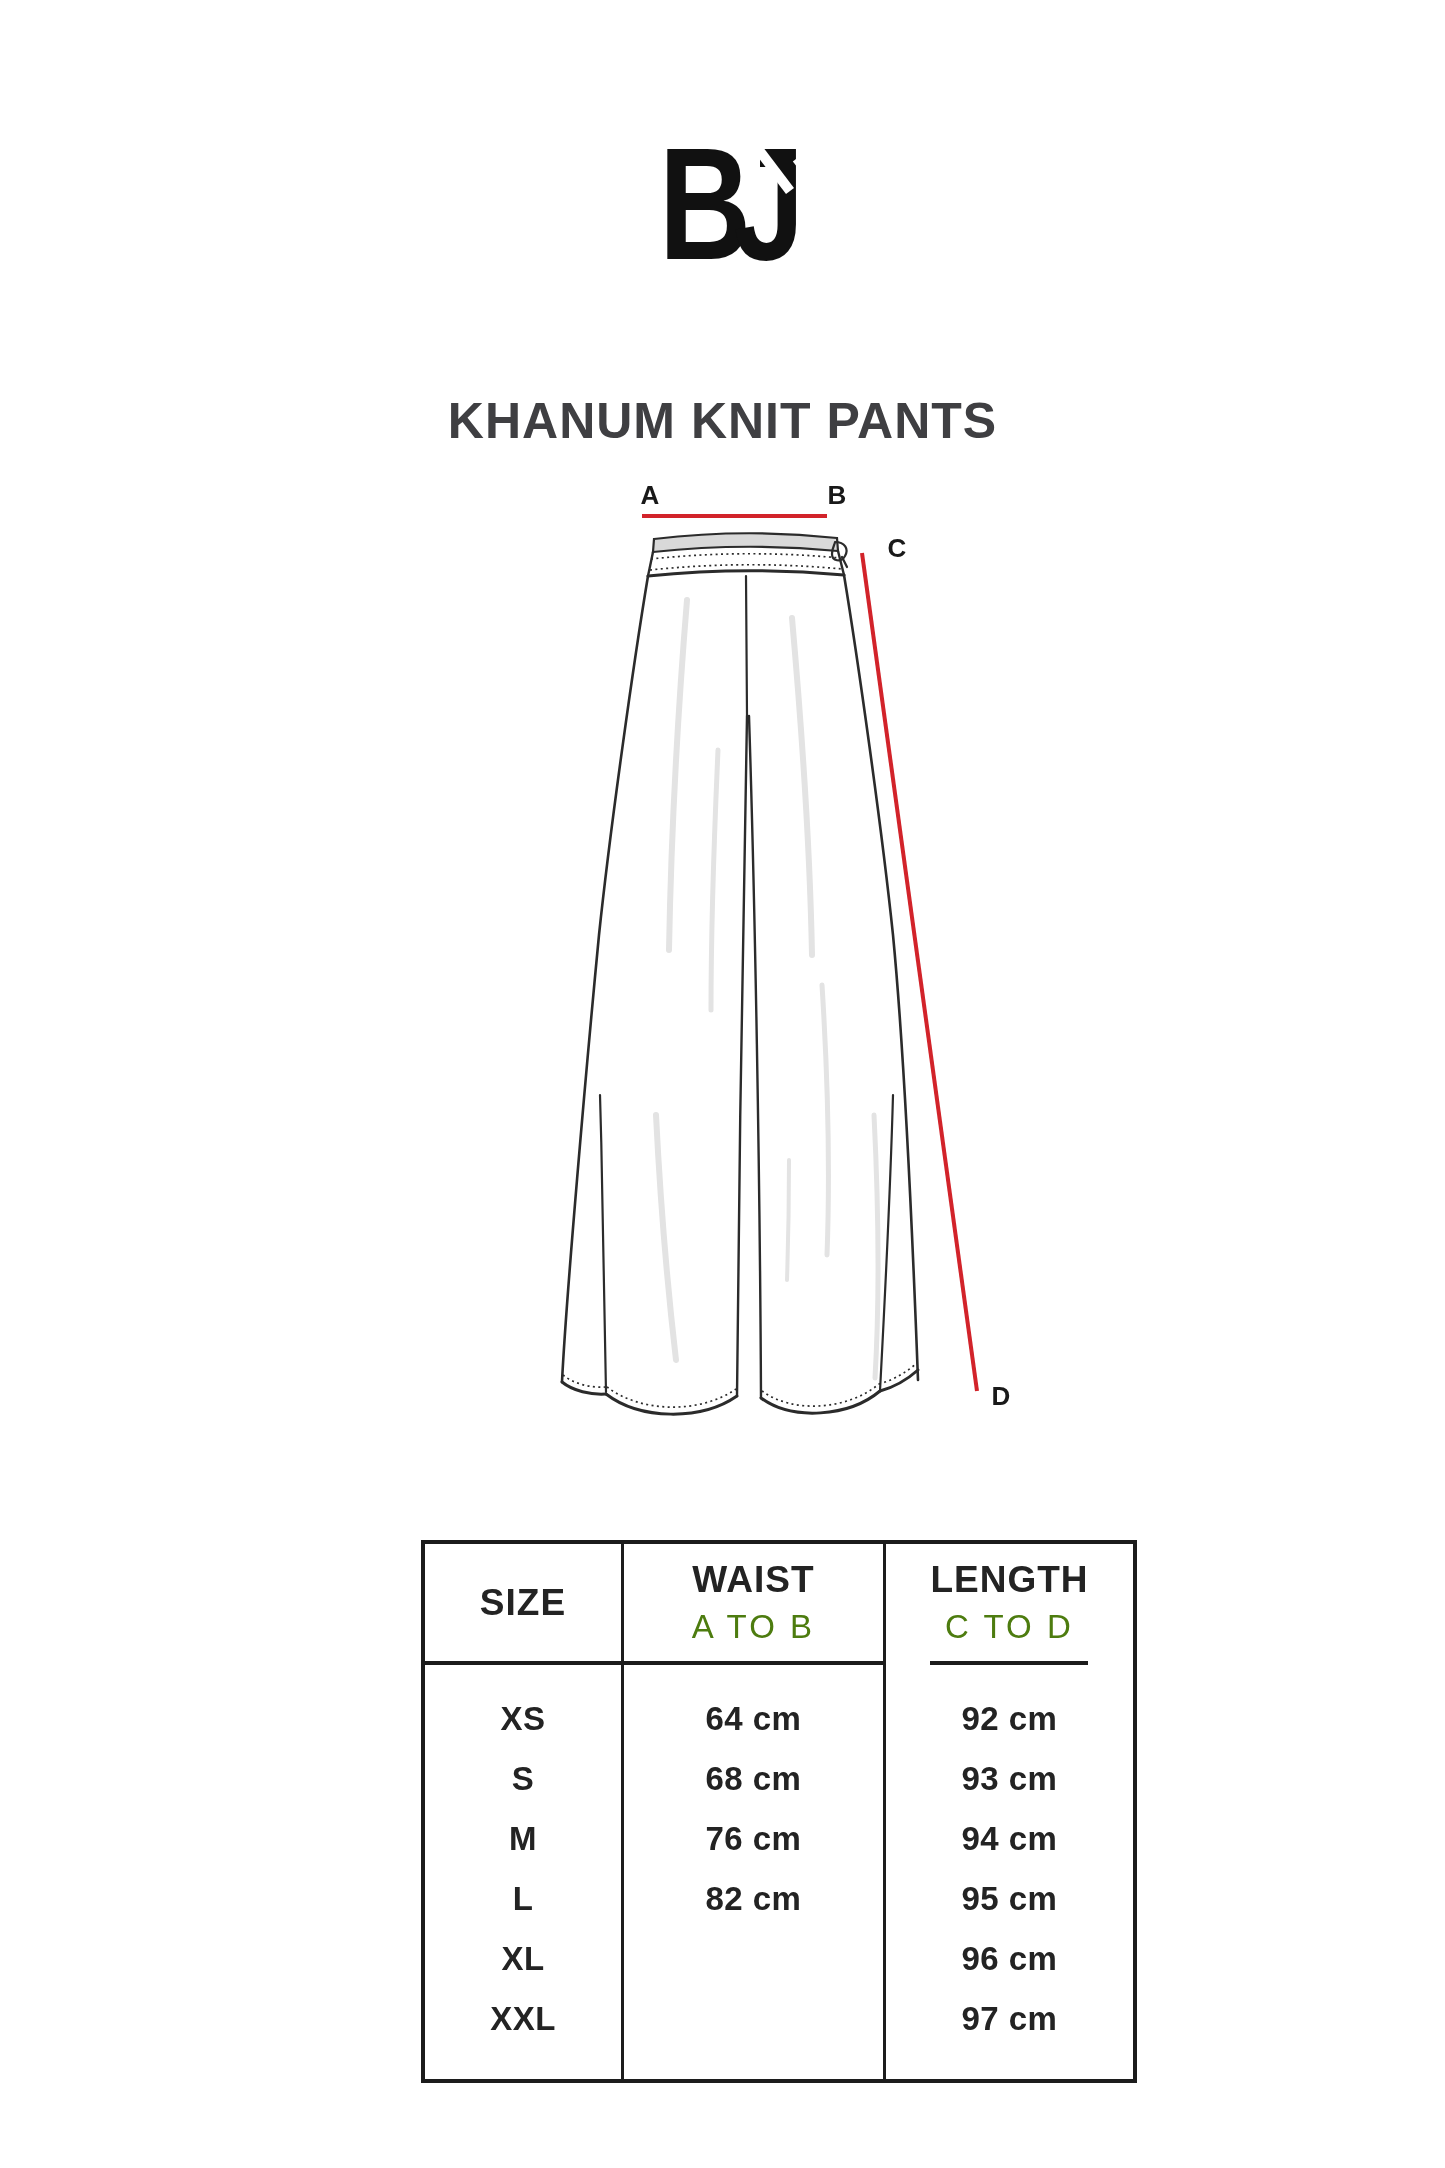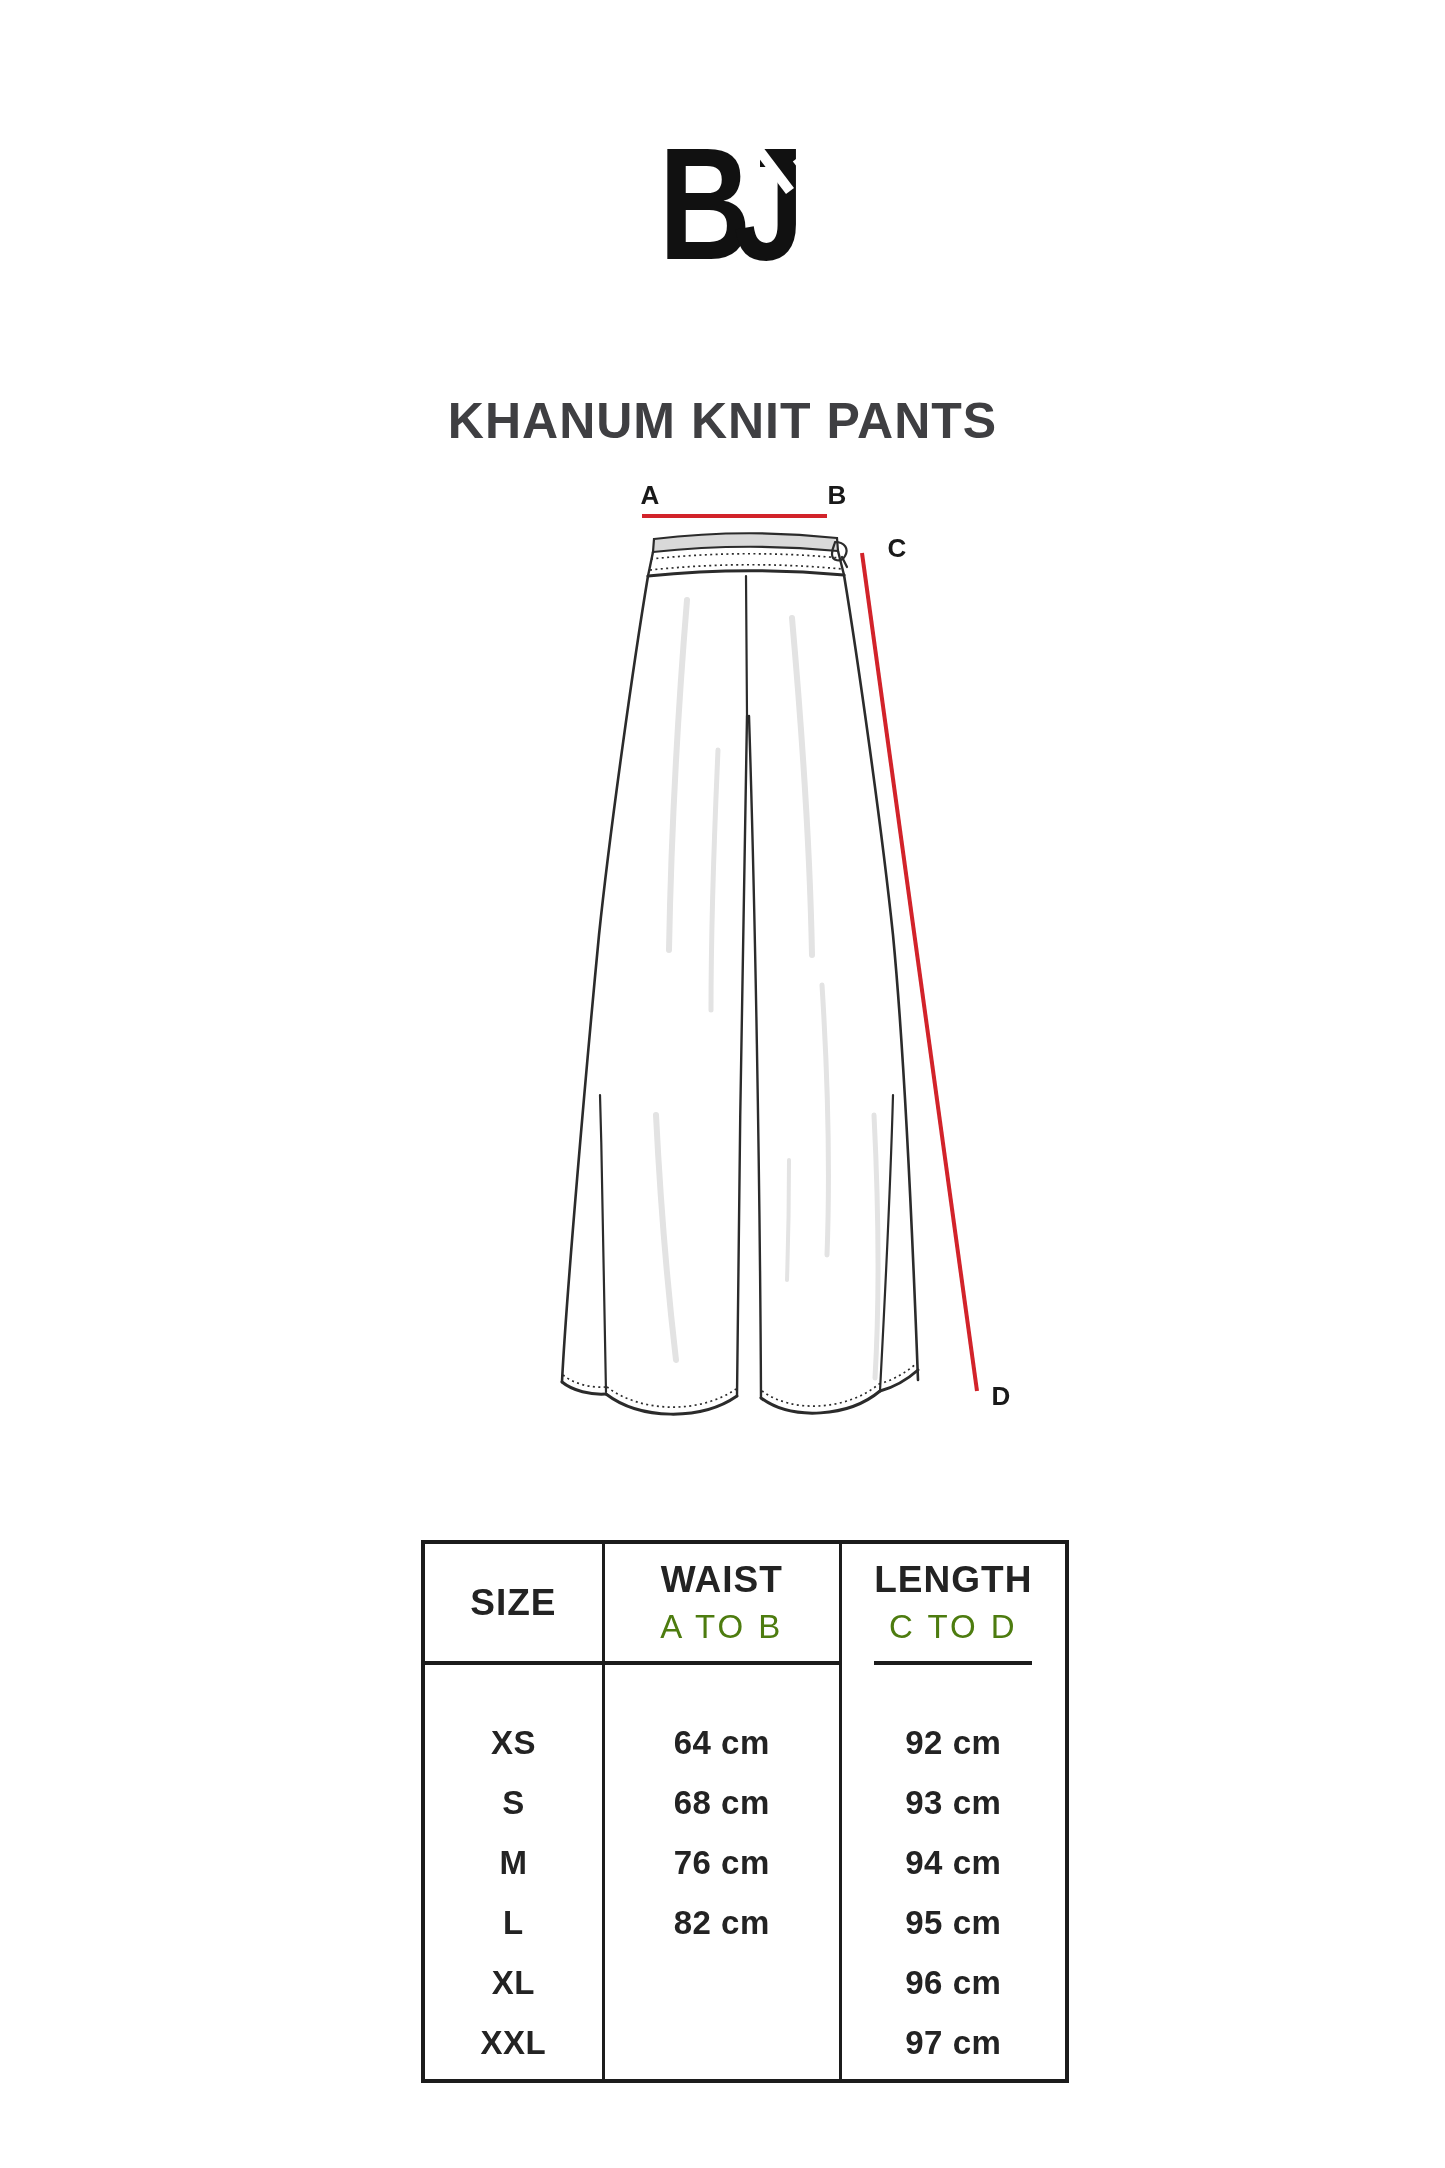--- a/index.html
+++ b/index.html
@@ -30,37 +30,37 @@
   .sketch.w22{stroke-width:2.2;}
   .stitch{fill:none;stroke:#2b2b2b;stroke-width:1.7;stroke-dasharray:2 3.4;}
   .shade{fill:none;stroke:#e3e3e3;stroke-linecap:round;}
   .marker-label{
     font-family:"Liberation Sans",sans-serif;font-weight:700;
     font-size:26px;fill:#191919;text-anchor:middle;
   }
   .measure{stroke-width:4;stroke-linecap:butt;fill:none;}
   
   .size-table{
-    position:absolute;left:421px;top:1540px;width:648px;height:543px;
+    position:absolute;left:421px;top:1540px;width:716px;height:543px;
     box-sizing:border-box;border:4px solid #1c1c1c;background:#fff;
     display:flex;color:#232323;
   }
   .col{display:flex;flex-direction:column;box-sizing:border-box;height:100%;}
   .col-size{width:28.1%;border-right:3px solid #1c1c1c;}
   .col-waist{width:37%;border-right:3px solid #1c1c1c;}
   .col-length{width:34.9%;align-items:center;}
   .thead{
     height:121px;flex:0 0 121px;box-sizing:border-box;
     border-bottom:4px solid #1c1c1c;
     display:flex;flex-direction:column;align-items:center;justify-content:center;
     gap:7px;
   }
   .th-main{font-size:37px;font-weight:700;letter-spacing:1px;color:#232323;}
   .th-sub{font-size:33px;font-weight:400;letter-spacing:3px;color:#4d7c0f;}
-  .tbody{display:flex;flex-direction:column;padding-top:48px;}
+  .tbody{display:flex;flex-direction:column;padding-top:24px;}
   .cell{
     height:60px;flex:0 0 60px;display:flex;align-items:center;justify-content:center;
     font-size:33px;font-weight:700;letter-spacing:0.5px;color:#232323;
   }
 </style>
 </head>
 <body>
 
 <div class="page">
 

